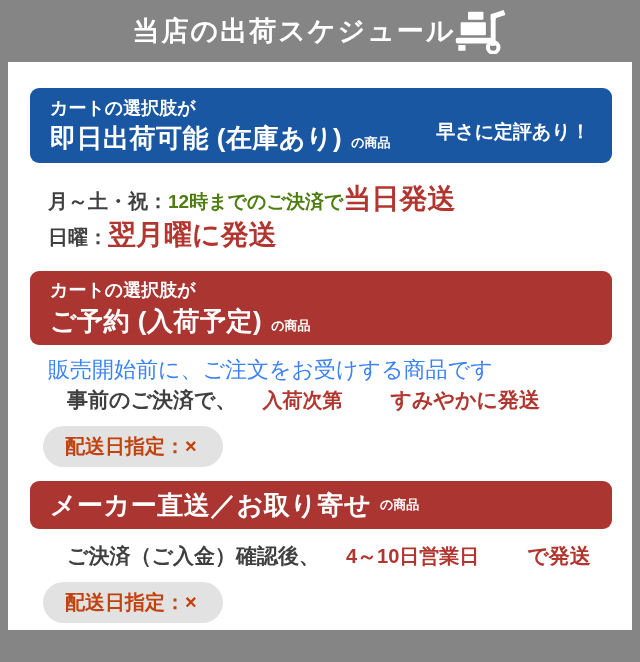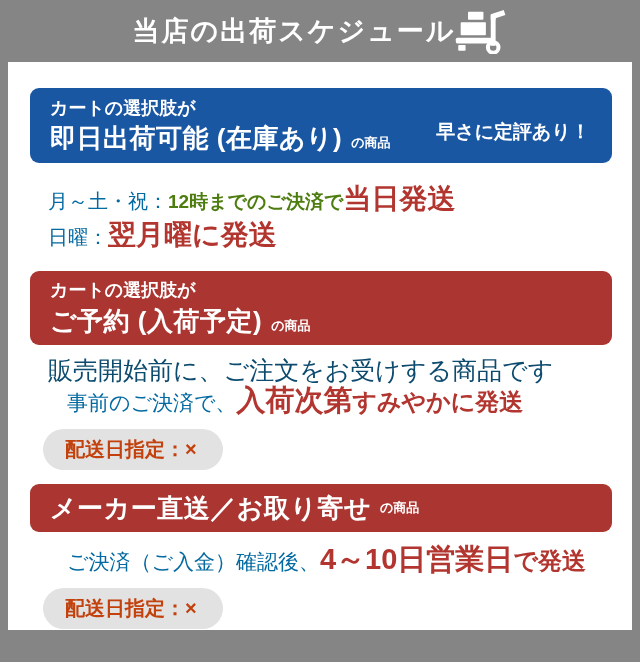--- a/index.html
+++ b/index.html
@@ -46,31 +46,31 @@
     height: 48px; margin-top: 14px;
     display: flex; align-items: center;
   }
   .b-intro { font-size: 18px; font-weight: bold; line-height: 1.45; }
   .b-main  { font-size: 26px; font-weight: bold; letter-spacing: 0.5px; }
   .b-suffix { font-size: 13px; font-weight: bold; margin-left: 9px; }
   .b-note  { font-size: 19px; font-weight: bold; margin-top: 12px; padding-right: 2px; }
 
   .sched-rows { margin: 20px 0 0 18px; }
   .sched-row  { line-height: 32px; white-space: nowrap; }
-  .lbl  { color: #0369a1; font-size: 20px; font-weight: normal; }
+  .lbl  { color: #404040; font-size: 20px; font-weight: bold; }
   .mid  { color: #4d7c0f; font-size: 19px; font-weight: bold; }
   .em   { color: #b2362f; font-size: 28px; font-weight: bold; }
 
   .sec-text { margin: 10px 0 0 18px; }
   .sec-text.gap12 { margin-top: 12px; }
-  .desc { color: #0c4a6e; font-size: 25px; font-weight: normal; line-height: 30px; white-space: nowrap; }
+  .desc { color: #3b82f6; font-size: 22px; font-weight: normal; line-height: 30px; white-space: nowrap; }
   .mixed { line-height: 30px; white-space: nowrap; }
   .mixed .lbl { font-size: 21px; margin-left: 19px; }
-  .mixed .em  { font-size: 29px; }
-  .mixed .tail { color: #b2362f; font-size: 24px; font-weight: bold; }
+  .mixed .em  { font-size: 20px; margin-left: 26px; }
+  .mixed .tail { color: #b2362f; font-size: 21px; font-weight: bold; margin-left: 48px; }
 
   .badge {
     display: inline-block;
     margin: 9px 0 0 13px;
     background: #e2e2e2;
     border-radius: 21px;
     height: 41px; line-height: 41px;
     padding: 0 26px 0 22px;
     color: #c2410c; font-size: 20px; font-weight: bold;
     white-space: nowrap;

